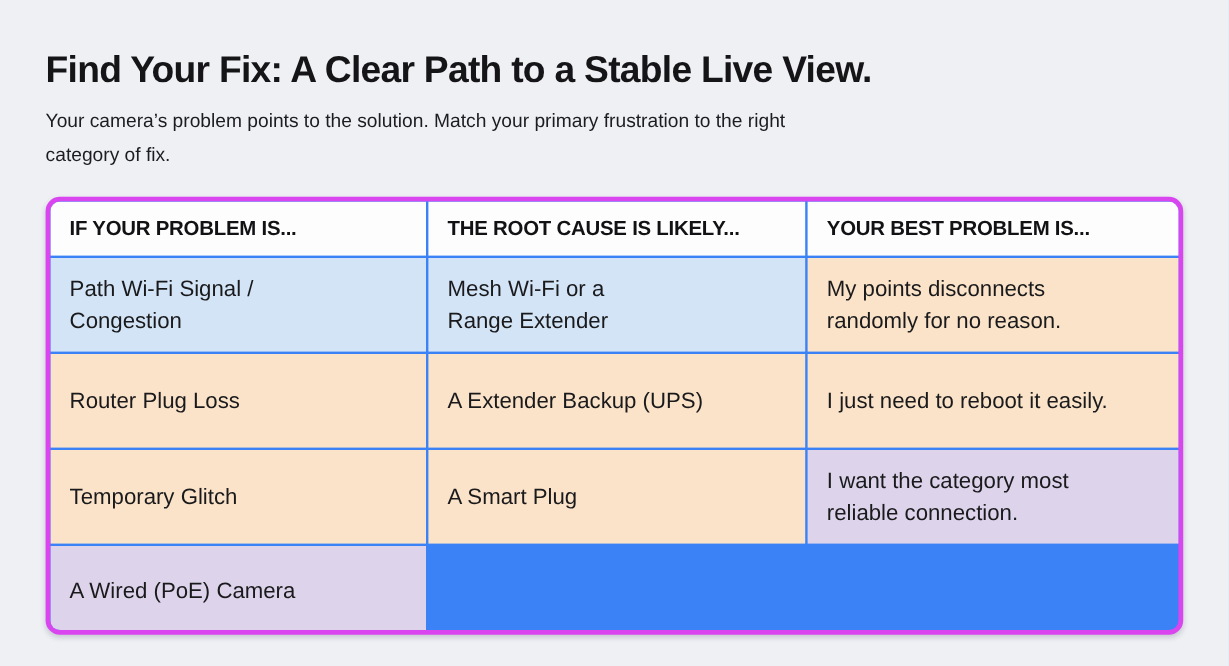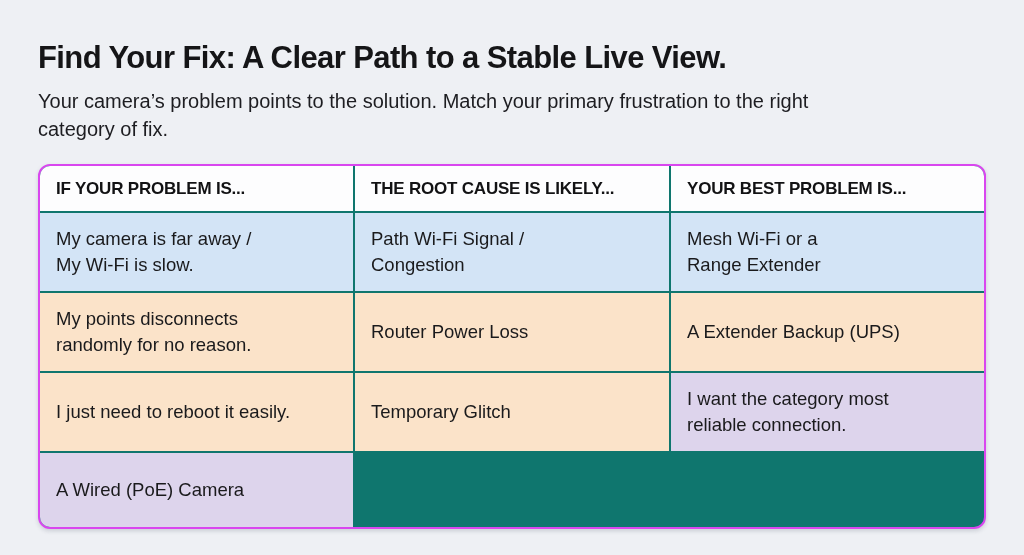--- a/index.html
+++ b/index.html
@@ -27,34 +27,34 @@
     font-weight: bold;
     letter-spacing: -0.6px;
     color: #151517;
     white-space: nowrap;
   }
   .page-subtitle {
     position: absolute;
     left: 38px;
     top: 88px;
     margin: 0;
-    font-size: 20px;
+    font-size: 16px;
     line-height: 27.5px;
     color: #1d1d21;
     white-space: pre-line;
   }
   .fix-table {
     position: absolute;
     left: 38px;
     top: 164px;
     width: 948px;
     height: 365px;
     box-sizing: border-box;
-    background: #0f766e;
-    border: 2px solid #d946ef;
+    background: #3b82f6;
+    border: 4px solid #d946ef;
     border-radius: 12px;
     overflow: hidden;
     display: grid;
     grid-template-columns: 313px 314px 313px;
     grid-template-rows: 45px 78px 78px 78px 74px;
     gap: 2px;
     box-shadow: 0 2px 4px rgba(40, 50, 70, 0.18);
   }
   .cell {
     display: flex;
@@ -86,33 +86,32 @@
 
   <p class="page-subtitle">Your camera’s problem points to the solution. Match your primary frustration to the right
 category of fix.</p>
 
   <div class="fix-table">
 
     <div class="cell header">IF YOUR PROBLEM IS...</div>
     <div class="cell header">THE ROOT CAUSE IS LIKELY...</div>
     <div class="cell header">YOUR BEST PROBLEM IS...</div>
 
-    <div class="cell r-blue">My camera is far away /
-My Wi-Fi is slow.</div>
     <div class="cell r-blue">Path Wi-Fi Signal /
 Congestion</div>
     <div class="cell r-blue">Mesh Wi-Fi or a
 Range Extender</div>
 
     <div class="cell r-peach">My points disconnects
 randomly for no reason.</div>
-    <div class="cell r-peach">Router Power Loss</div>
+    <div class="cell r-peach">Router Plug Loss</div>
     <div class="cell r-peach">A Extender Backup (UPS)</div>
 
     <div class="cell r-peach">I just need to reboot it easily.</div>
     <div class="cell r-peach">Temporary Glitch</div>
+    <div class="cell r-peach">A Smart Plug</div>
 
     <div class="cell r-lav">I want the category most
 reliable connection.</div>
     <div class="cell r-lav">A Wired (PoE) Camera</div>
 
   </div>
 </div>
 
 </body></html>

